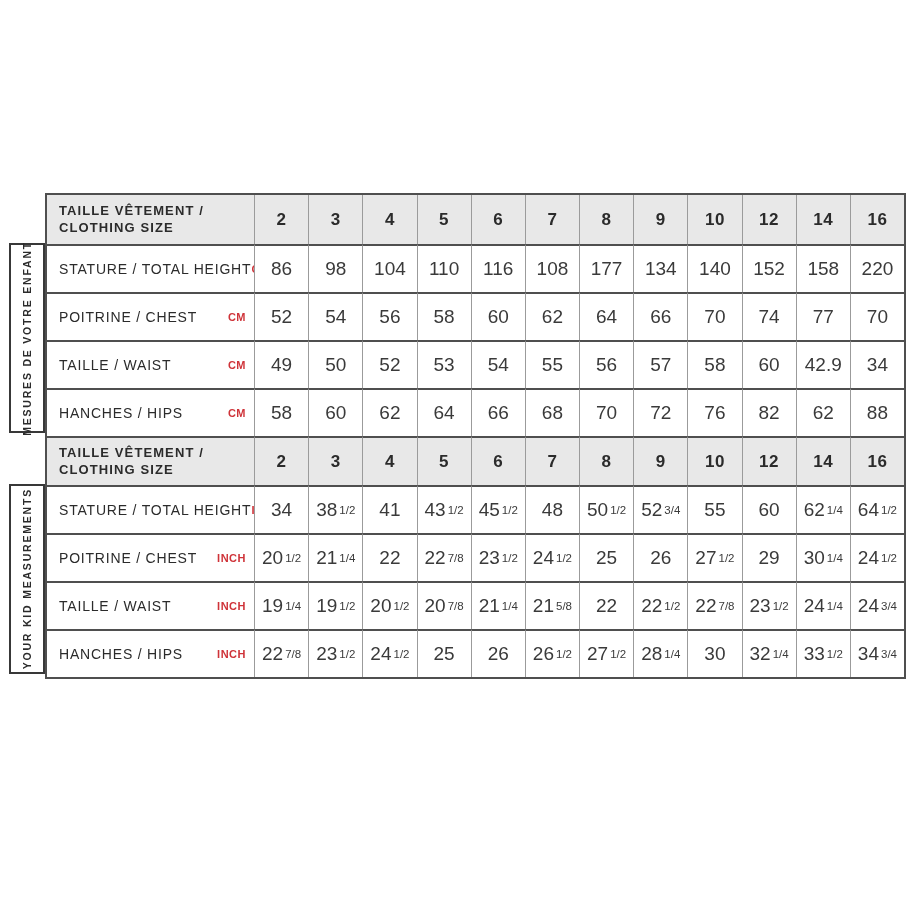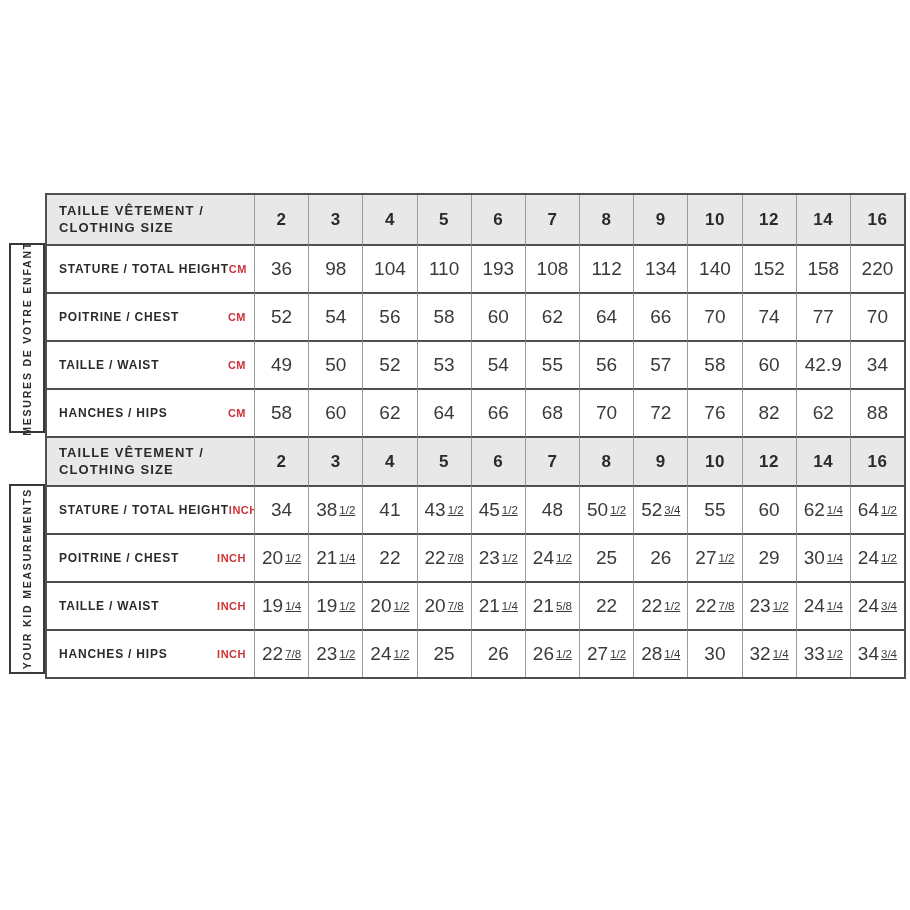--- a/index.html
+++ b/index.html
@@ -54,42 +54,41 @@
     font-size: 17px;
     font-weight: bold;
     letter-spacing: 0.5px;
     color: #2b2b2b;
   }
   .r-label {
     justify-content: space-between;
     padding: 0 8px 0 12px;
   }
   .r-label .lbl {
-    font-size: 12px;
-    font-weight: bold;
+    font-size: 14px;
+    font-weight: normal;
     letter-spacing: 0.8px;
     color: #2b2b2b;
     white-space: nowrap;
   }
   .r-label .unit {
     font-size: 11px;
     font-weight: bold;
     letter-spacing: 0.5px;
     color: var(--red, #cf3339);
     white-space: nowrap;
   }
   .v {
     font-size: 19px;
     font-weight: normal;
     color: #3a3a3a;
   }
   .v .frac {
     font-size: 11.5px;
     margin-left: 2px;
-    text-decoration: underline;
   }
   
   .side-box {
     position: absolute;
     left: 9px;
     width: 36px;
     box-sizing: border-box;
     border: 2px solid #383838;
     background: #ffffff;
     display: flex;
@@ -159,39 +158,39 @@
         <span>14</span>
       </div>
       <div class="cell hdr h-size bl">
         <span>16</span>
       </div>
       <div class="cell r-label bt">
         <span class="lbl">STATURE / TOTAL HEIGHT</span>
         <span class="unit">CM</span>
       </div>
       <div class="cell v bl bt">
-        <span class="whole">36</span>
+        <span class="whole">86</span>
       </div>
       <div class="cell v bl bt">
         <span class="whole">98</span>
       </div>
       <div class="cell v bl bt">
         <span class="whole">104</span>
       </div>
       <div class="cell v bl bt">
         <span class="whole">110</span>
       </div>
       <div class="cell v bl bt">
-        <span class="whole">193</span>
+        <span class="whole">116</span>
       </div>
       <div class="cell v bl bt">
         <span class="whole">108</span>
       </div>
       <div class="cell v bl bt">
-        <span class="whole">112</span>
+        <span class="whole">177</span>
       </div>
       <div class="cell v bl bt">
         <span class="whole">134</span>
       </div>
       <div class="cell v bl bt">
         <span class="whole">140</span>
       </div>
       <div class="cell v bl bt">
         <span class="whole">152</span>
       </div>

